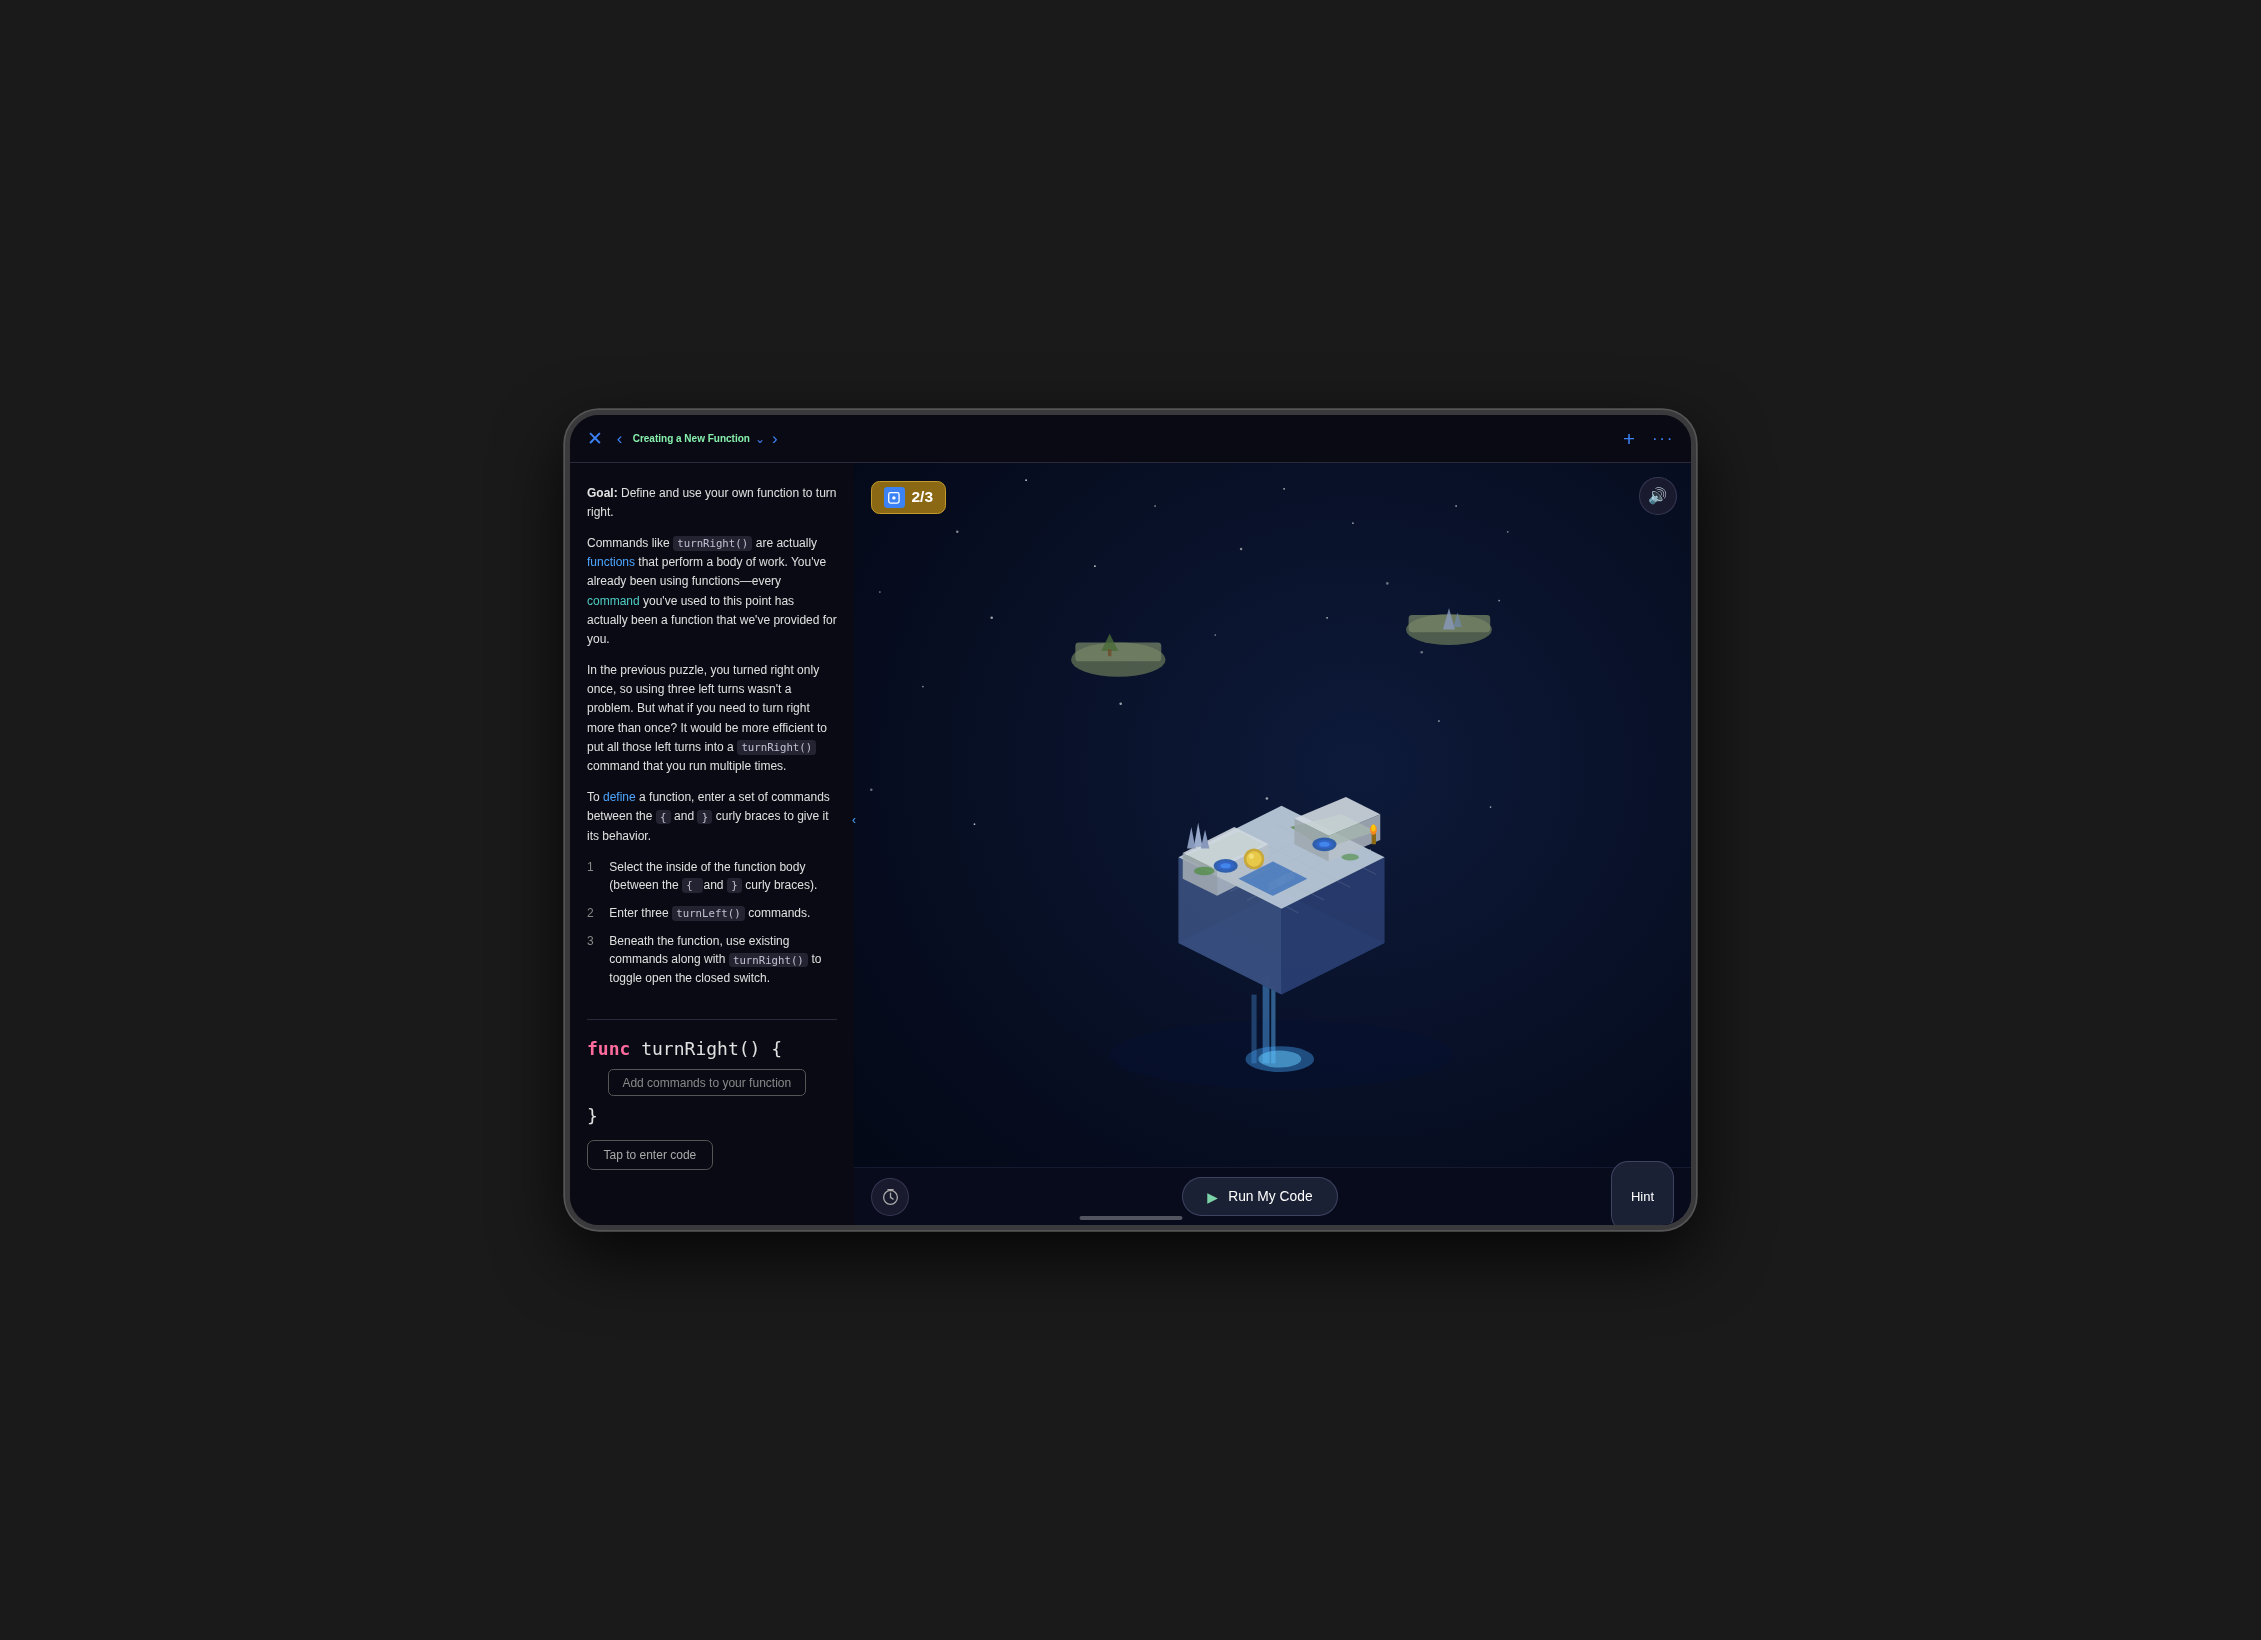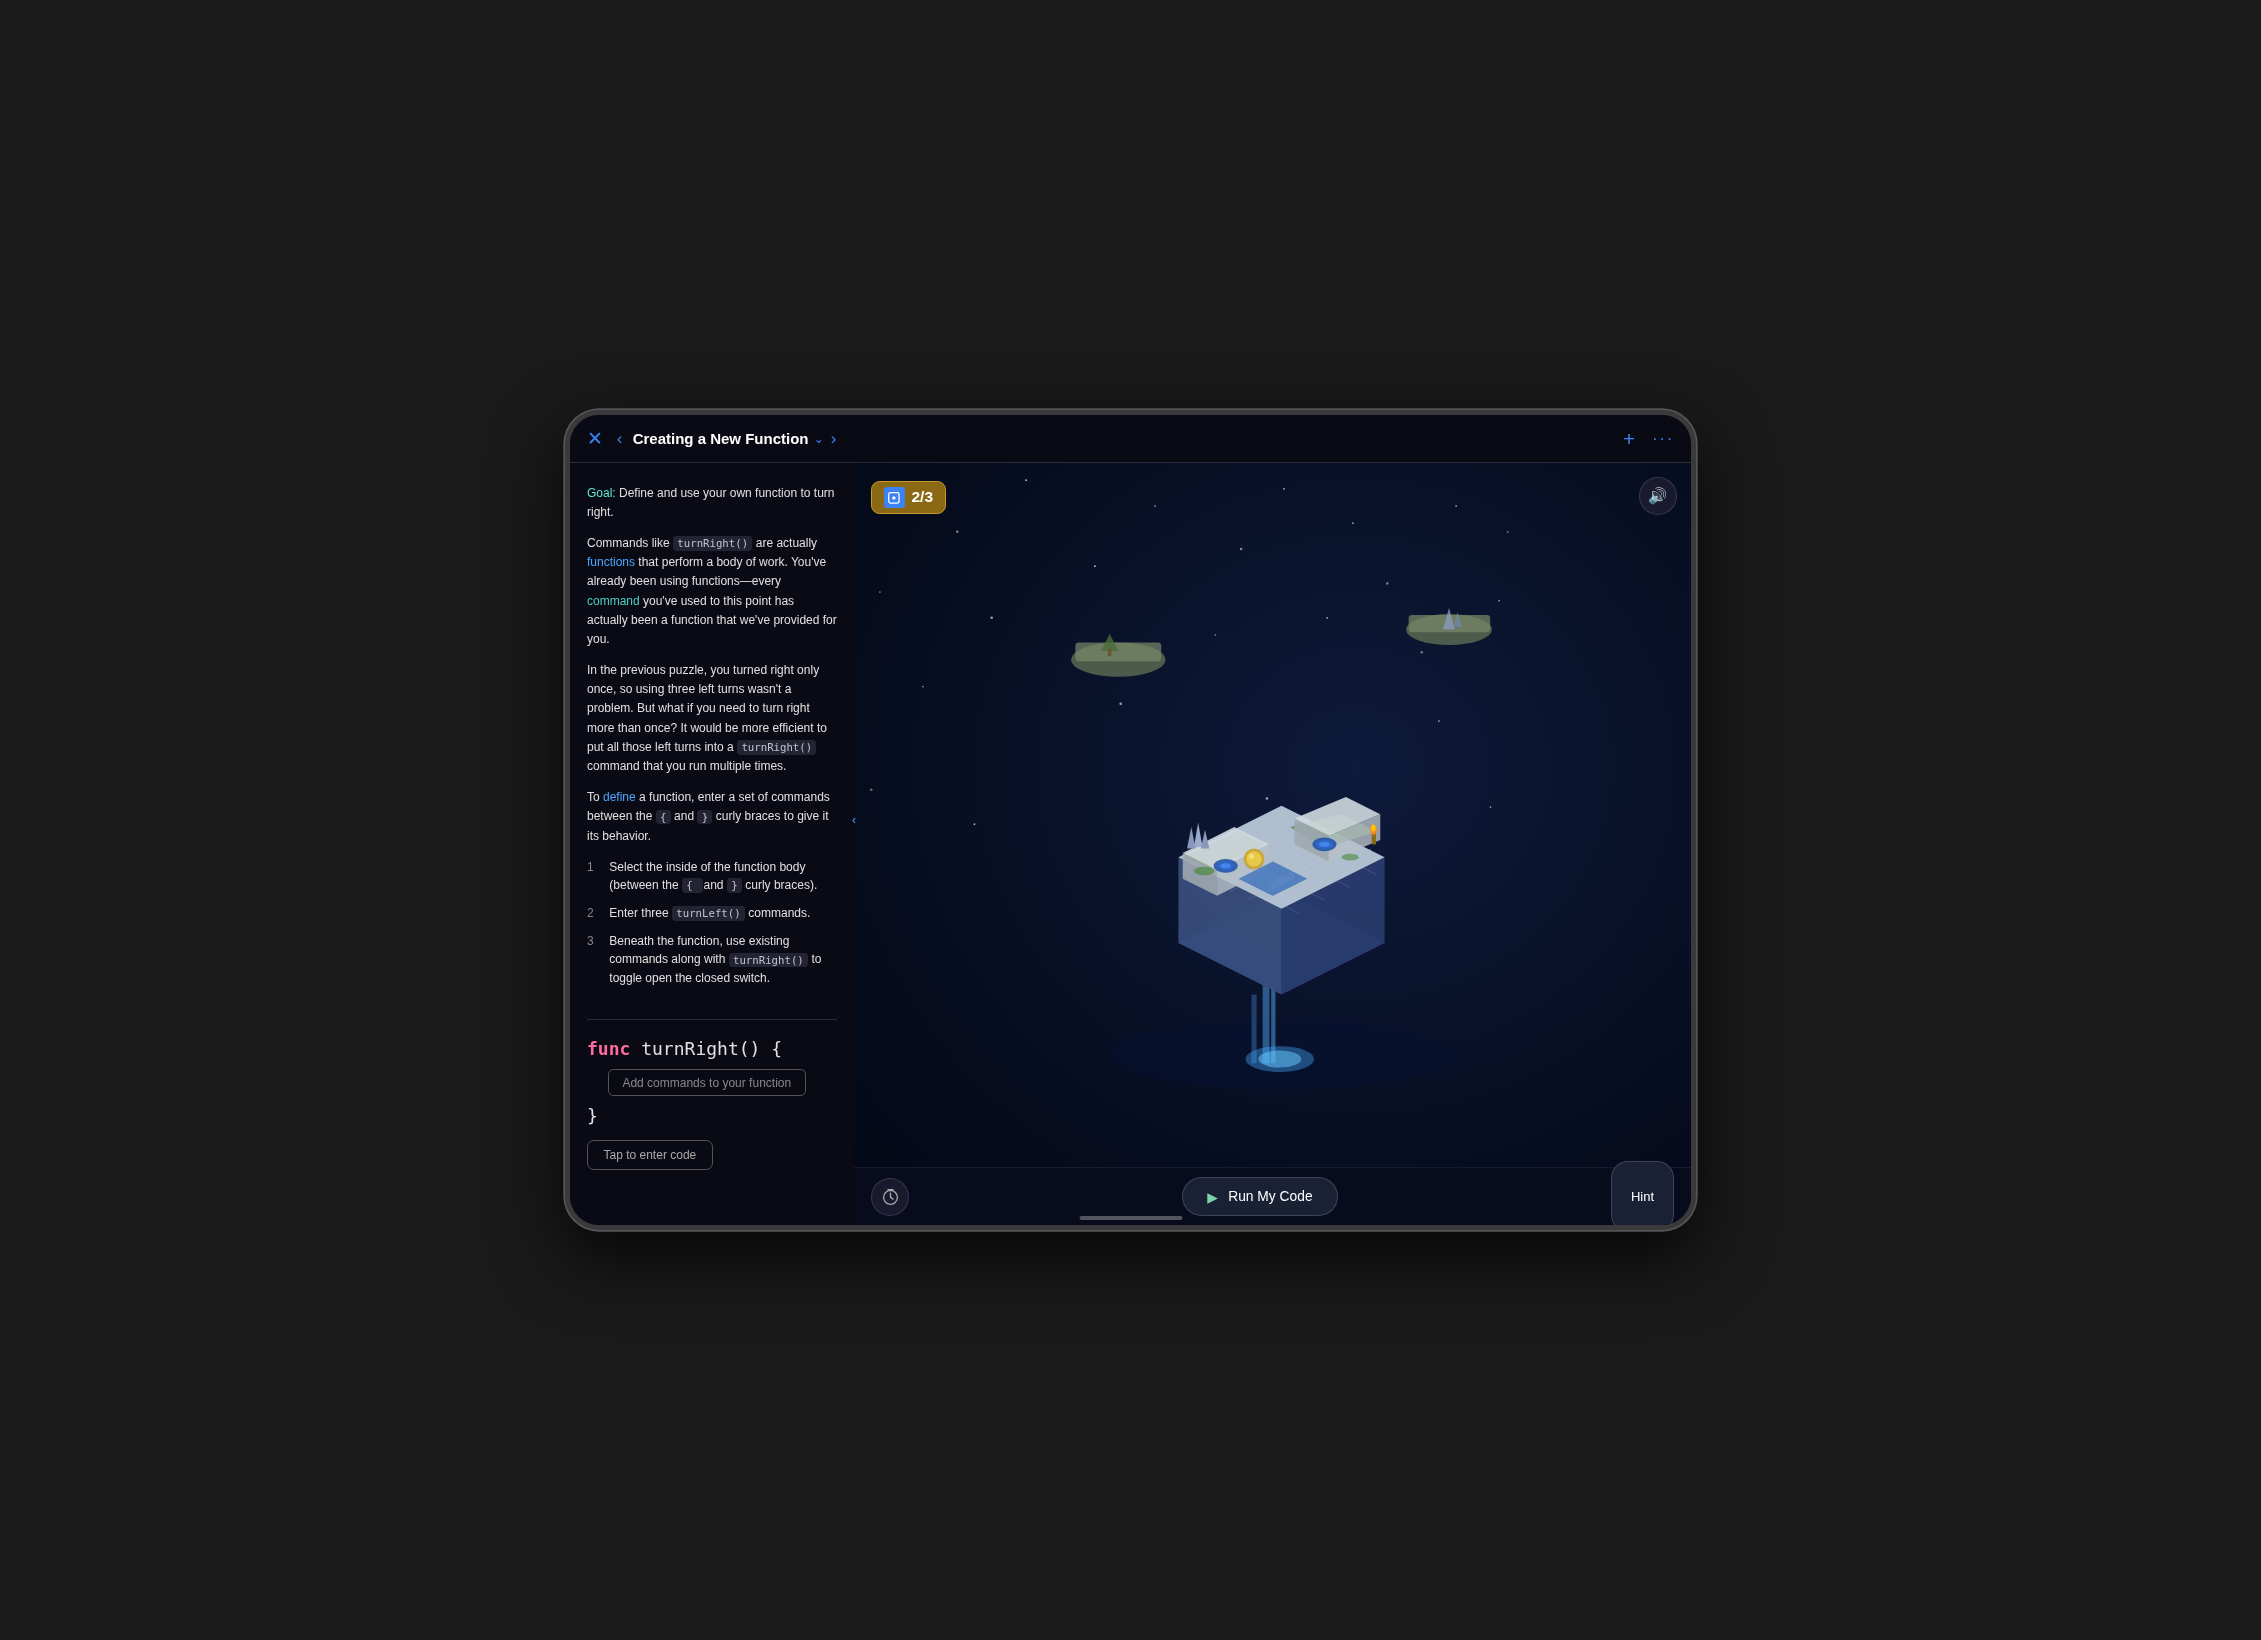--- a/index.html
+++ b/index.html
@@ -59,22 +59,22 @@
     }
 
     .title-area {
       display: flex;
       align-items: center;
       gap: 5.2px;
       margin-left: 3.4px;
     }
 
     .title-text {
-      color: #ffffff;
-      font-size: 15px;
+      color: #86efac;
+      font-size: 10px;
       font-weight: 600;
     }
 
     .title-chevron {
       color: #3b82f6;
       font-size: 12px;
     }
 
     .top-right-controls {
       margin-left: auto;
@@ -119,22 +119,22 @@
     .left-panel::-webkit-scrollbar-thumb { background: #444; border-radius: 1.7px; }
 
     .instruction-text {
       color: #e0e0e0;
       font-size: 12px;
       line-height: 1.6;
       margin-bottom: 12px;
     }
 
     .instruction-text .goal-label {
-      color: #5eead4;
-      font-weight: 400;
+      color: #e5e5e5;
+      font-weight: 700;
     }
 
     .code-inline {
       font-family: 'SF Mono', 'Menlo', 'Monaco', monospace;
       font-size: 10.7px;
       background: rgba(60,60,80,0.5);
       border-radius: 3.4px;
       padding: 0.9px 4.3px;
       color: #c0c0d0;
     }

